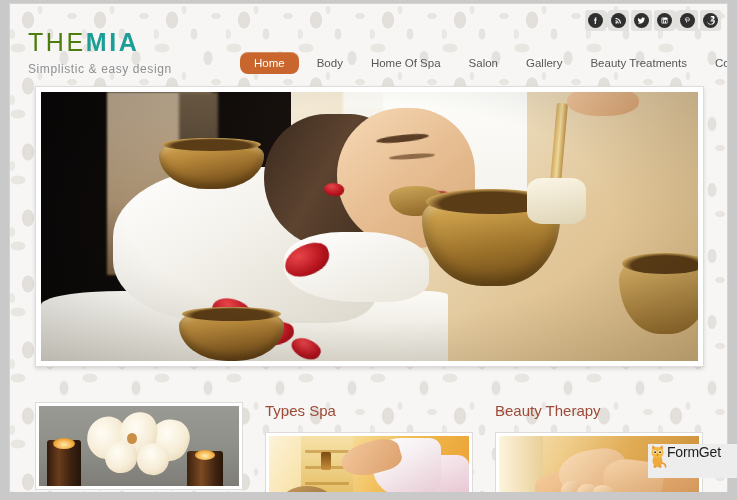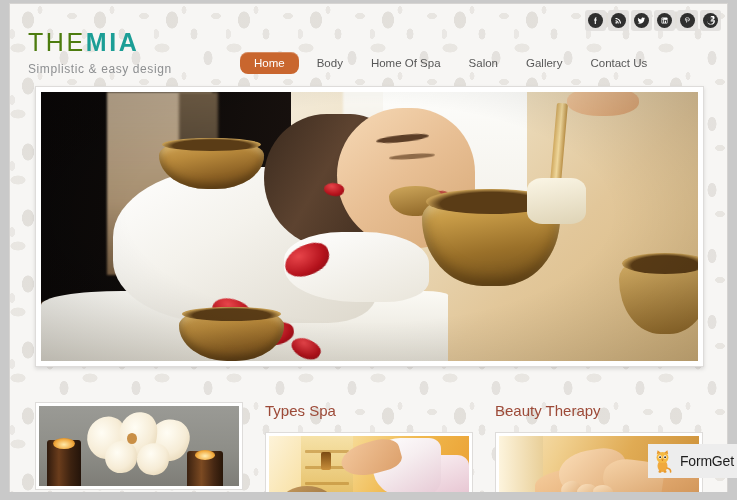--- a/index.html
+++ b/index.html
@@ -385,23 +385,21 @@
 
   
   #watermark {
     position: absolute;
     left: 648px;
     top: 444px;
     width: 89px;
     height: 34px;
     background: #ededed;
     display: flex;
-    align-items: center;
-    gap: 8px;
-    padding-left: 5px;
+    gap: 0;
     z-index: 40;
   }
   #wm-mascot { position: relative; width: 19px; height: 24px; flex: 0 0 19px; }
   #wm-text {
     font-size: 14px;
     color: #1d1d1d;
     font-weight: 400;
     letter-spacing: -.2px;
   }
 
@@ -477,20 +475,21 @@
         </div>
         <div id="logo-tag">Simplistic &amp; easy design</div>
       </a>
 
       <nav id="nav">
         <a class="nav-item active">Home</a>
         <a class="nav-item">Body</a>
         <a class="nav-item">Home Of Spa</a>
         <a class="nav-item">Salon</a>
         <a class="nav-item">Gallery</a>
+        <a class="nav-item">Beauty Treatments</a>
         <a class="nav-item">Contact Us</a>
       </nav>
     </div>
 
     <div id="hero-frame">
       <div id="hero-img">
         <div class="h-layer" id="h-darkwall"></div>
         <div class="h-layer" id="h-cabinet"></div>
         <div class="h-layer" id="h-cab2"></div>
         <div class="h-layer" id="h-floor"></div>

